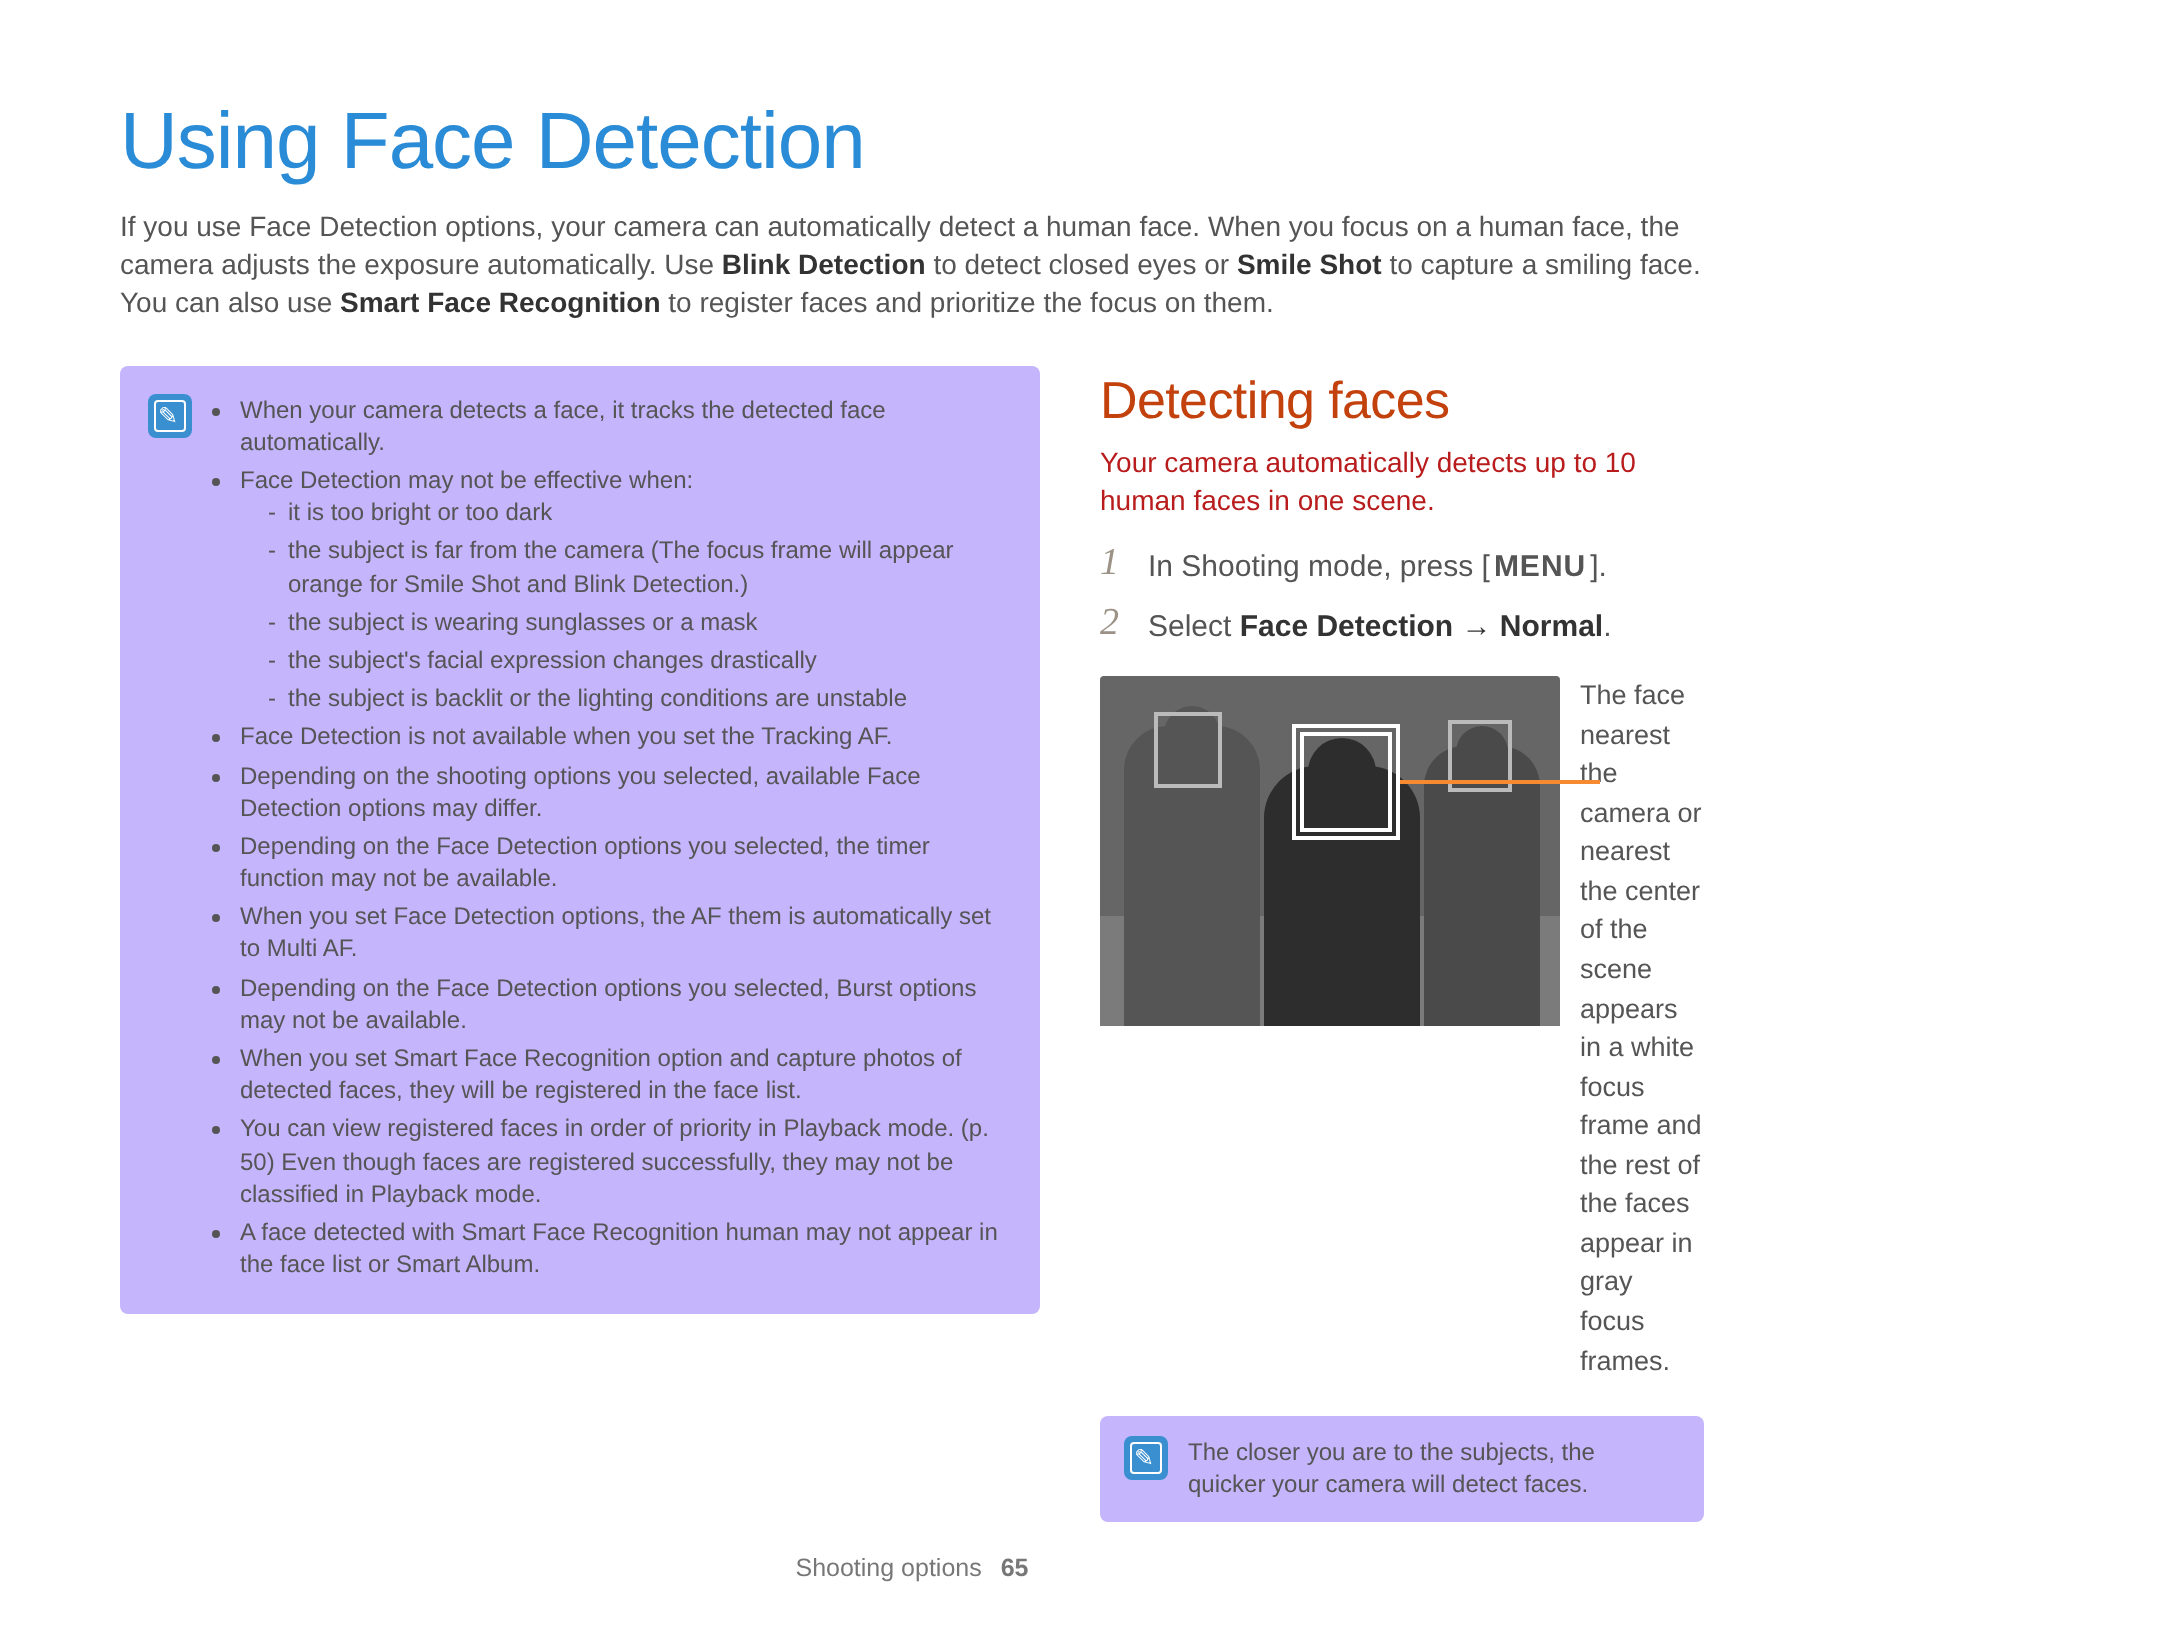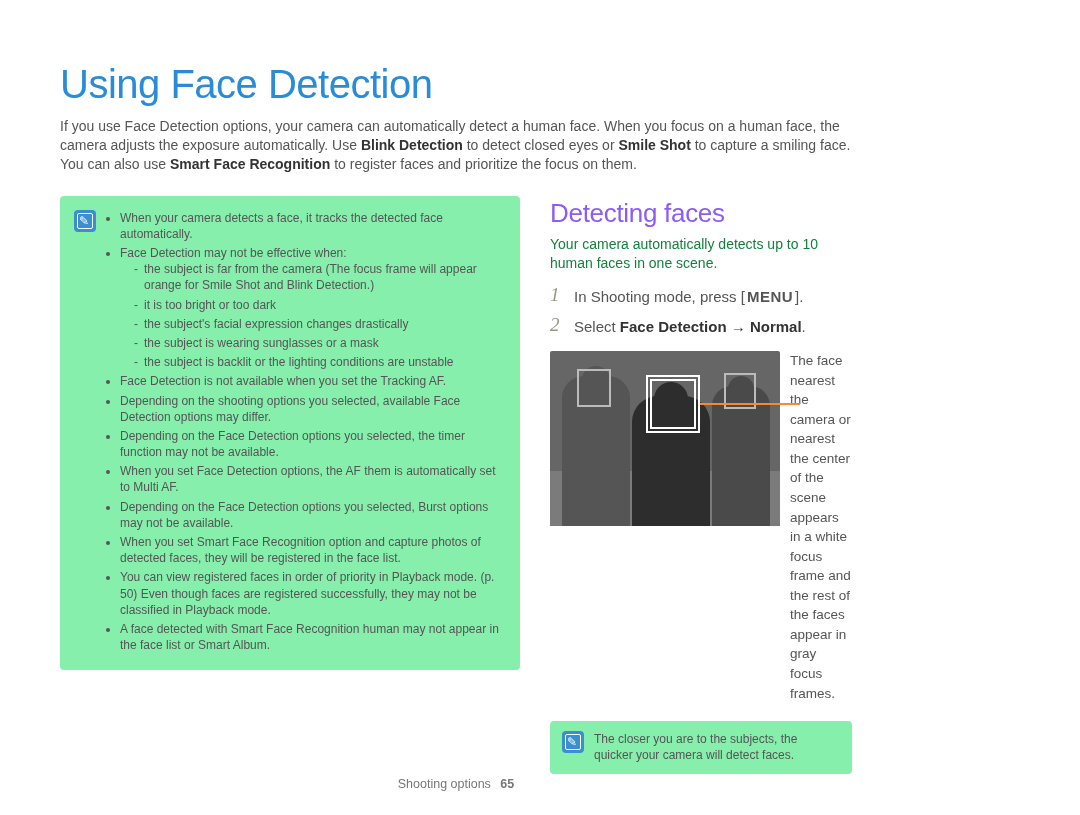--- a/index.html
+++ b/index.html
@@ -11,21 +11,21 @@
     font-family: Arial, Helvetica, sans-serif;
     color: #444;
     font-size: 13.3px;
     line-height: 1.35;
   }
   .page {
     position: relative;
     width: 912px;
     height: 815px;
     box-sizing: border-box;
-    padding: 53px 60px 0 60px;
+    padding: 40px 60px 0 60px;
   }
   .title {
     font-family: "Helvetica Neue", Arial, sans-serif;
     font-weight: 300;
     font-size: 40px;
     color: #2a8bd6;
     font-stretch: condensed;
     letter-spacing: -0.5px;
     margin: 4px 0 6px 0;
   }
@@ -38,21 +38,21 @@
   .bold { font-weight: bold; color:#333; }
   .columns {
     display: flex;
     gap: 30px;
   }
   .col-left { width: 460px; }
   .col-right { flex: 1; }
 
   
   .note-box {
-    background: #86efac;
+    background: #c4b5fd;
     border-radius: 4px;
     padding: 14px 16px 14px 14px;
     display: flex;
     gap: 10px;
   }
   .note-box.small {
     padding: 10px 14px 10px 12px;
     font-size: 12px;
   }
   .note-icon {
@@ -81,25 +81,25 @@
   .note-body ul li { margin-bottom: 3px; }
   .dash-list { margin:2px 0 4px 0; padding-left: 16px;}
   .dash-list li { list-style:none; position:relative; padding-left:10px;}
   .dash-list li::before { content:"-"; position:absolute; left:0; }
 
   
   .section-heading {
     font-family: "Helvetica Neue", Arial, sans-serif;
     font-weight: 300;
     font-size: 26px;
-    color: #8b5cf6;
+    color: #c2410c;
     margin: 0 0 4px 0;
     letter-spacing: -0.3px;
   }
-  .section-intro { font-size: 14px; color:#15803d; margin-bottom: 12px;}
+  .section-intro { font-size: 14px; color:#b91c1c; margin-bottom: 12px;}
   .step {
     display: flex;
     gap: 10px;
     margin: 6px 0 8px 0;
     font-size: 15px;
     color:#555;
   }
   .step-num {
     font-family: Georgia, "Times New Roman", serif;
     font-size: 19px;
@@ -178,24 +178,24 @@
 
     <div class="col-left">
       <div class="note-box">
         <div class="note-icon"></div>
         <div class="note-body">
           <ul>
             <li>When your camera detects a face, it tracks the detected face automatically.</li>
             <li>
               <span>Face Detection may not be effective when:</span>
               <ul class="dash-list">
+                <li>it is too bright or too dark</li>
                 <li>the subject is far from the camera (The focus frame will appear orange for Smile Shot and Blink Detection.)</li>
-                <li>it is too bright or too dark</li>
+                <li>the subject is wearing sunglasses or a mask</li>
                 <li>the subject's facial expression changes drastically</li>
-                <li>the subject is wearing sunglasses or a mask</li>
                 <li>the subject is backlit or the lighting conditions are unstable</li>
               </ul>
             </li>
             <li>Face Detection is not available when you set the Tracking AF.</li>
             <li>Depending on the shooting options you selected, available Face Detection options may differ.</li>
             <li>Depending on the Face Detection options you selected, the timer function may not be available.</li>
             <li>When you set Face Detection options, the AF them is automatically set to Multi AF.</li>
             <li>Depending on the Face Detection options you selected, Burst options may not be available.</li>
             <li>When you set Smart Face Recognition option and capture photos of detected faces, they will be registered in the face list.</li>
             <li>You can view registered faces in order of priority in Playback mode. (p. 50) Even though faces are registered successfully, they may not be classified in Playback mode.</li>

